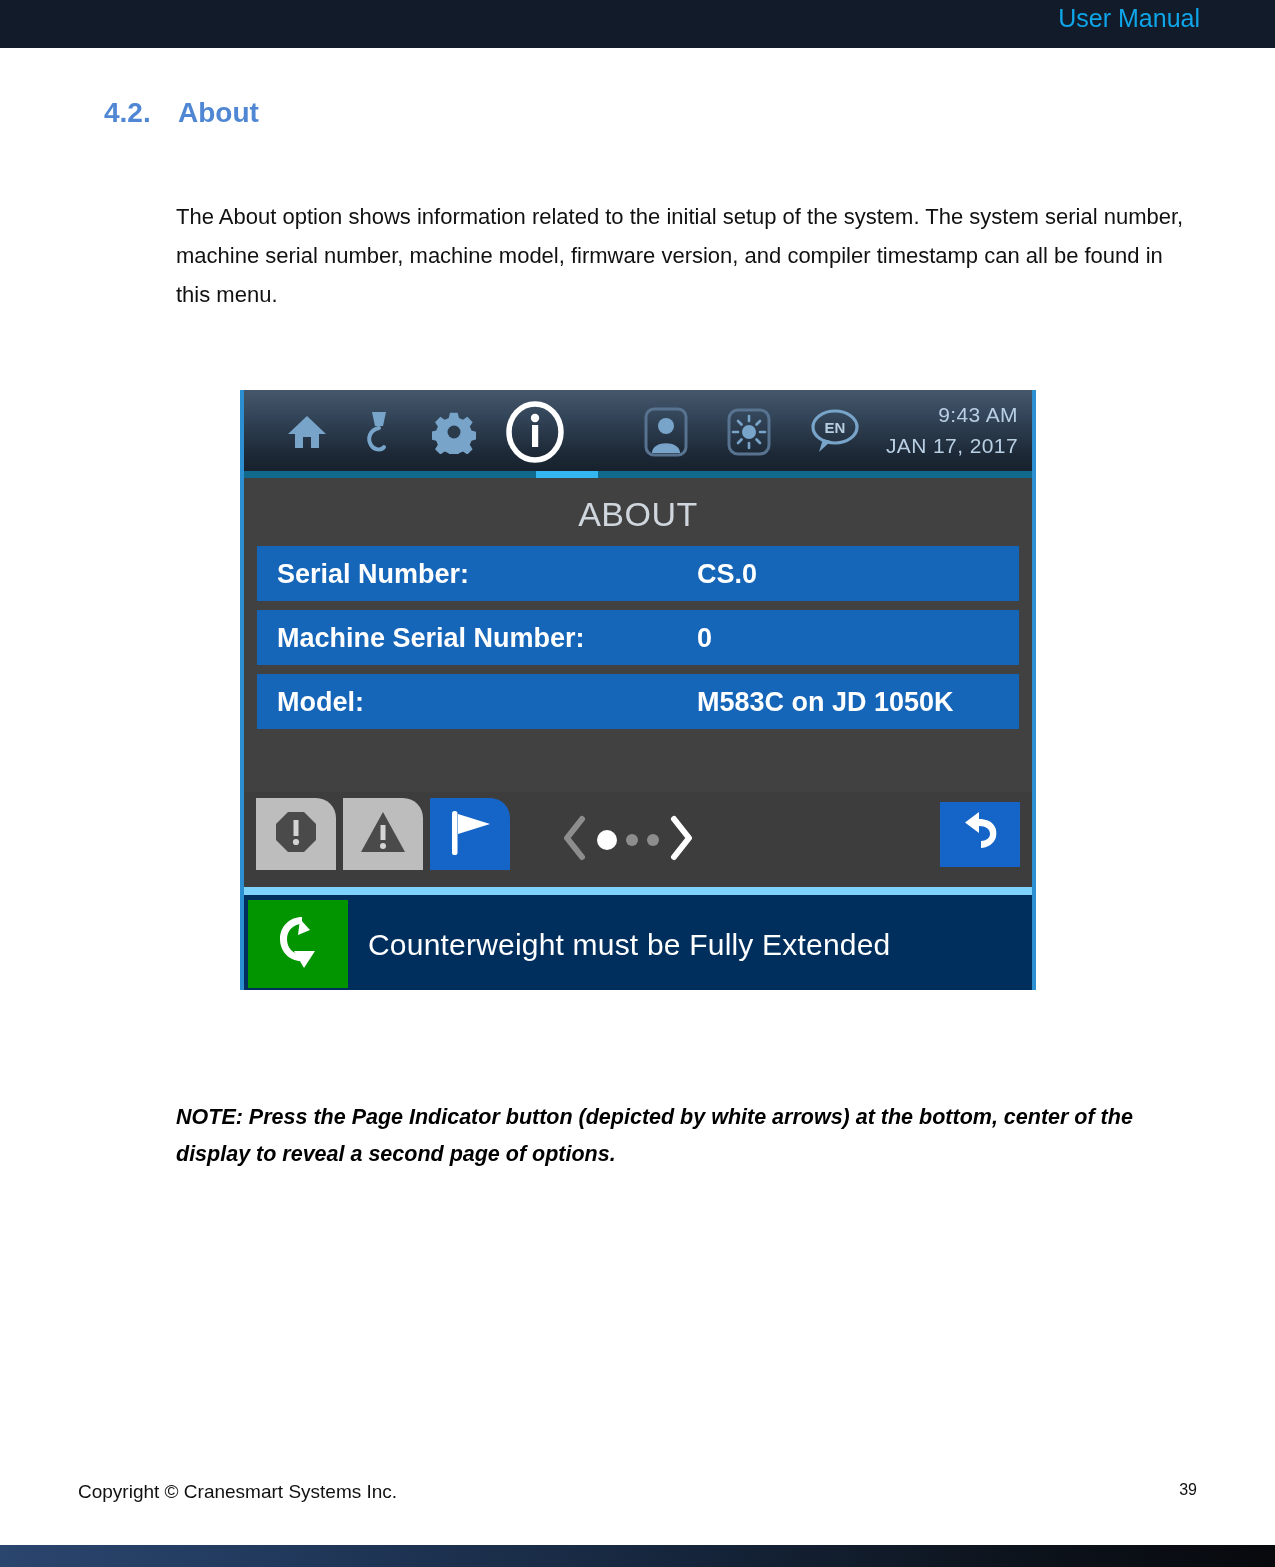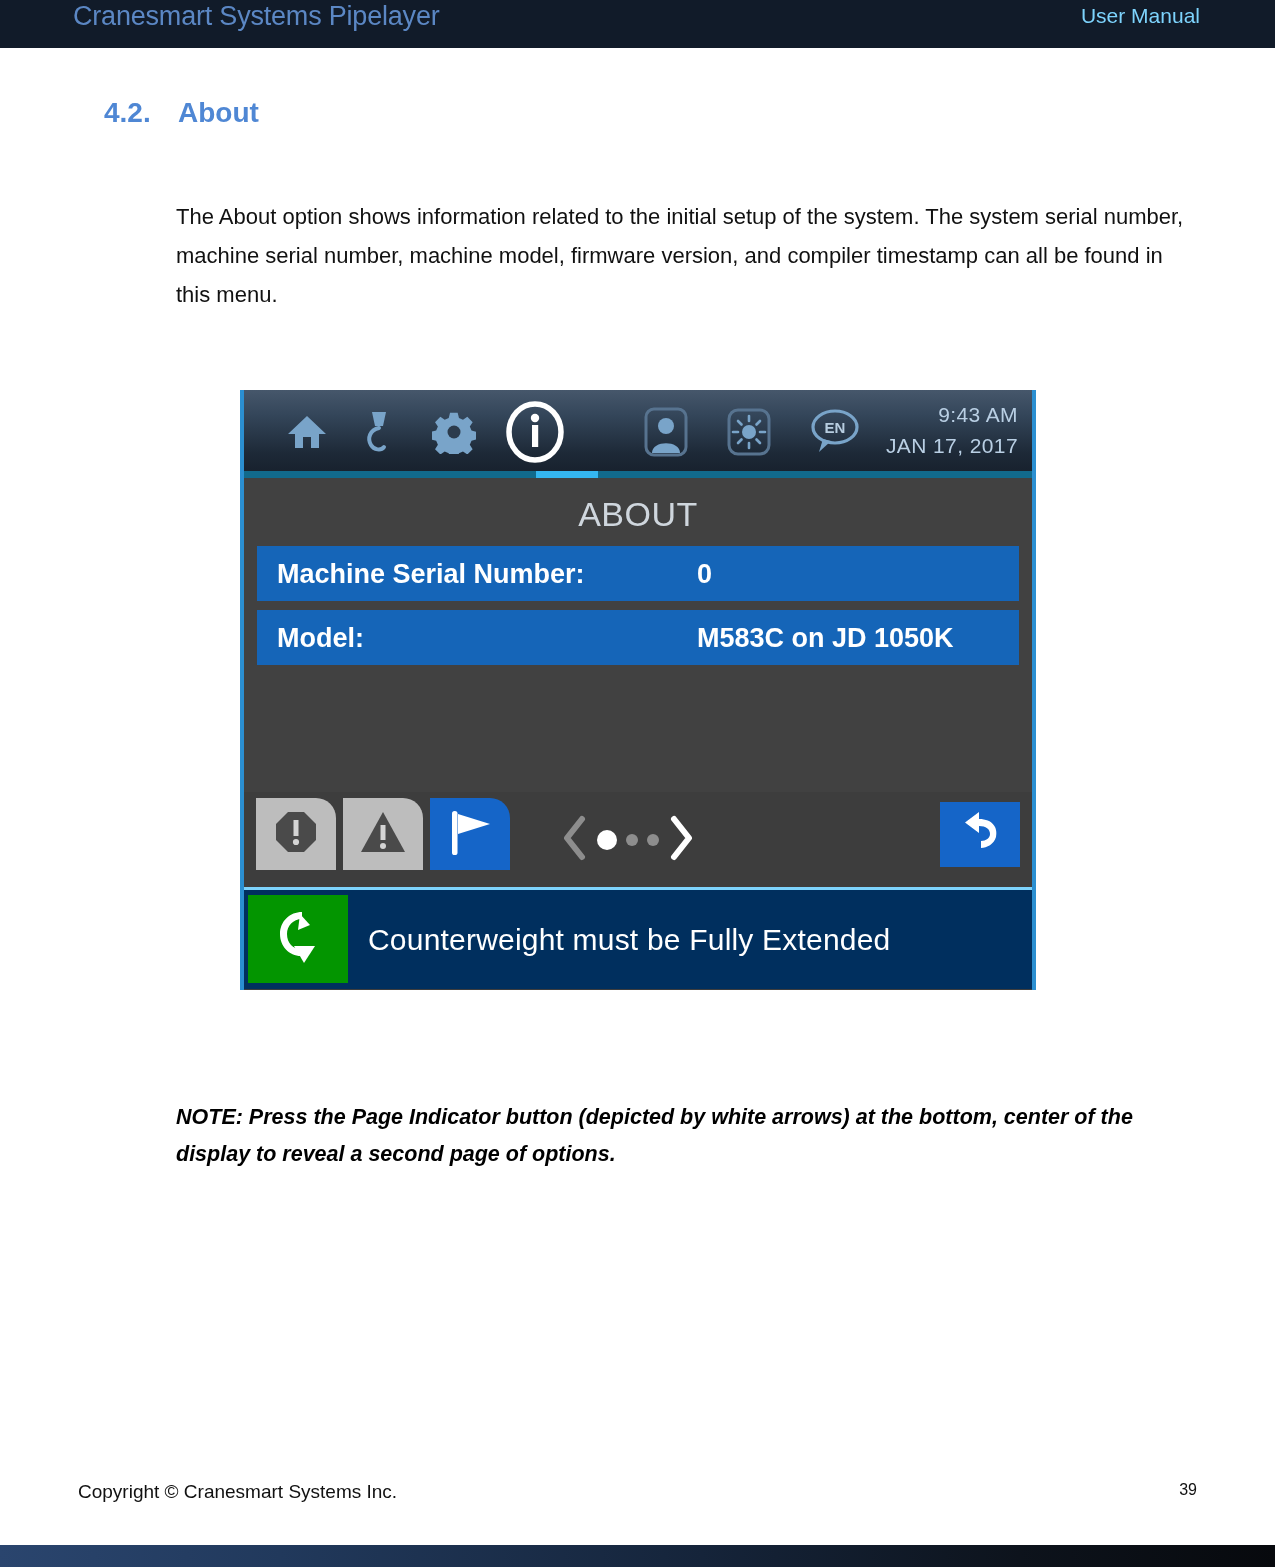--- a/index.html
+++ b/index.html
@@ -30,22 +30,22 @@
     font-size: 27px;
     letter-spacing: -0.2px;
     color: #5b87c4;
     font-family: "Liberation Sans", sans-serif;
     white-space: nowrap;
   }
   .page-header .manual {
     position: absolute;
     right: 75px;
     top: 4px;
-    font-size: 21px;
-    color: #7dd3fc;
+    font-size: 25px;
+    color: #0ea5e9;
     white-space: nowrap;
   }
 
   
   .section-heading {
     position: absolute;
     left: 104px;
     top: 97px;
     color: #4f87d4;
     font-size: 28px;
@@ -224,21 +224,21 @@
     position: absolute;
     left: 50%; top: 50%;
     transform: translate(-50%, -50%);
   }
 
   
   .dev-status {
     position: relative;
     height: 99px;
     background: #002f5e;
-    border-top: 3px solid #7dd3fc;
+    border-top: 8px solid #7dd3fc;
   }
   .dev-status .badge {
     position: absolute;
     left: 4px;
     top: 5px;
     width: 100px;
     height: 88px;
     background: #039500;
   }
   .dev-status .badge .glyph {
@@ -280,21 +280,20 @@
     top: 1545px;
     width: 1275px;
     height: 22px;
     background: linear-gradient(to right, #2a456e 0%, #21395c 22%, #15243a 55%, #0d131c 80%, #07090d 100%);
   }
 </style>
 </head>
 <body>
 
 <div class="page-header">
-  <div class="title">Cranesmart Systems Pipelayer</div>
   <div class="manual">User Manual</div>
 </div>
 
 <div class="section-heading">
   <span class="num">4.2.</span><span>About</span>
 </div>
 
 <div class="body-para">The About option shows information related to the initial setup of the system.  The system serial number, machine serial number, machine model, firmware version, and compiler timestamp can all be found in this menu.</div>
 
 <div class="device">
@@ -370,20 +369,24 @@
     </div>
     <div class="toolbar-underline">
       <div class="active-seg"></div>
     </div>
   </div>
 
   <div class="dev-content">
     <div class="about-title">ABOUT</div>
     <div class="about-rows">
       <div class="about-row">
+        <span class="k">Serial Number:</span>
+        <span class="v">CS.0</span>
+      </div>
+      <div class="about-row">
         <span class="k">Machine Serial Number:</span>
         <span class="v">0</span>
       </div>
       <div class="about-row">
         <span class="k">Model:</span>
         <span class="v">M583C on JD 1050K</span>
       </div>
     </div>
   </div>
 

